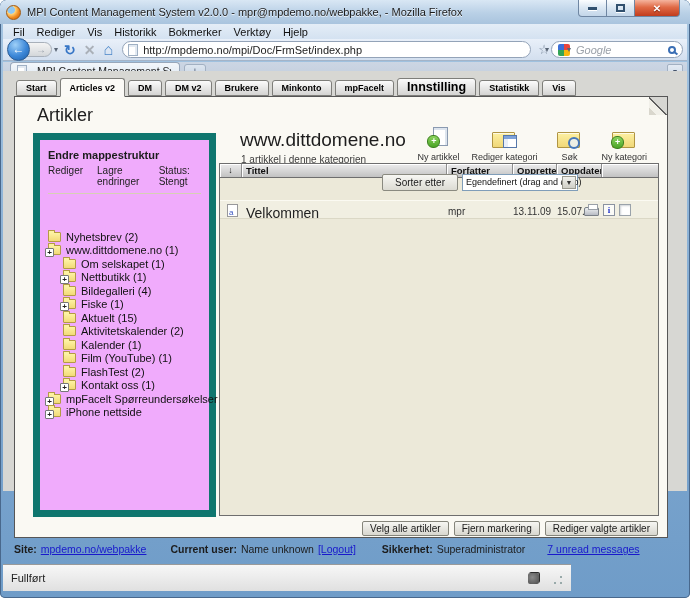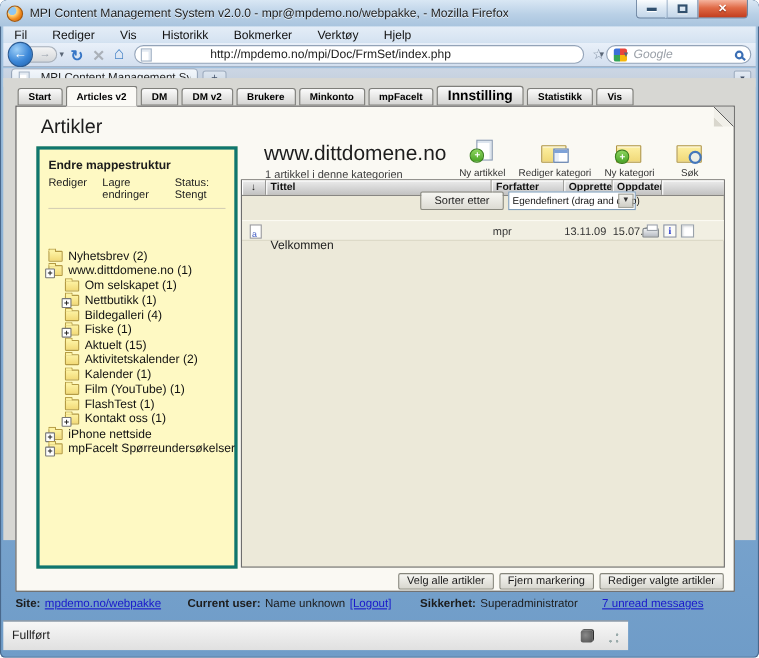--- a/index.html
+++ b/index.html
@@ -26,21 +26,21 @@
   .winbtn.max { width:28px; border-left:none; }
   .winbtn.close { width:45px; border-left:none; border-radius:0 0 4px 0;
             background:linear-gradient(#f5b49e,#e06a46 45%,#c13c1d); color:#fff;
             font-size:10px; font-weight:bold; text-shadow:0 1px 1px #7c1e08; }
   .glyph-min { width:9px; height:3px; background:#31506e; box-shadow:0 1px 0 #fff; }
   .glyph-max { width:9px; height:8px; border:2px solid #31506e; box-shadow:0 1px 0 #fff; }
 
   
   .menubar { position:absolute; left:3px; top:24px; width:684px; height:15px;
              background:linear-gradient(#e4edf7,#d4e2f1); display:flex; align-items:center;
-             padding-left:4px; gap:11px; }
+             padding-left:4px; gap:0; }
   .menu-item { font-size:11px; color:#111; padding:0 6px; cursor:default; }
 
   
   .navbar { position:absolute; left:3px; top:39px; width:684px; height:22px;
             background:linear-gradient(#e9f0f9,#d3dfef); border-bottom:1px solid #a4b4c8;
             display:flex; align-items:center; padding:0 4px; }
   .nav-fwd { position:relative; left:-8px; width:30px; height:15px; border-radius:0 8px 8px 0;
              background:linear-gradient(#f4f4f4,#d4d7da); border:1px solid #a8b0ba;
              color:#9aa2ac; font-size:10px; text-align:right; padding-right:5px; line-height:13px; }
   .nav-back { position:relative; z-index:2; width:23px; height:23px; border-radius:50%;
@@ -49,21 +49,21 @@
               text-align:center; line-height:21px; }
   .nav-caret { font-size:8px; color:#5a6676; margin:0 2px 0 -6px; }
   .nav-txtbtn { font-size:14px; font-weight:bold; margin:0 4px; }
   .reload { color:#3776c6; }
   .stop { color:#aab0b8; }
   .home { color:#4a86c8; font-size:16px; }
   .urlbar { flex:1; height:17px; background:#fff; border:1px solid #93a3b8; border-radius:9px;
             display:flex; align-items:center; padding:0 8px 0 5px; margin:0 5px; }
   .page-ico { width:10px; height:12px; background:#fff; border:1px solid #9fb0c4;
               box-shadow:inset -2px 2px 0 #e3eaf2; margin-right:5px; flex:0 0 10px; }
-  .url-text { font-size:11px; color:#222; white-space:nowrap;margin-left:48px; }
+  .url-text { font-size:11px; color:#222; white-space:nowrap; }
   .star { font-size:13px; color:#7e8da0; margin:0 1px 0 2px; }
   .searchbox { width:132px; height:17px; background:#fff; border:1px solid #93a3b8;
                border-radius:9px; display:flex; align-items:center; padding:0 6px; gap:3px; }
   .g-ico { width:12px; height:12px; border-radius:2px; flex:0 0 12px;
            background:conic-gradient(#e8453c 0 25%, #f6b70c 0 50%, #33a456 0 75%, #3a6fd8 0); }
   .search-text { flex:1; font-size:11px; font-style:italic; color:#9aa0a8; }
   .lens { width:8px; height:8px; border:2px solid #3b6fb5; border-radius:50%; position:relative; }
   .lens::after { content:''; position:absolute; width:5px; height:2px; background:#3b6fb5;
                  right:-4px; bottom:-2px; transform:rotate(40deg); }
 
@@ -95,21 +95,21 @@
 
   
   .panel { position:absolute; left:11px; top:25px; width:654px; height:442px;
            background:#faf9f3; border:1px solid #565656; }
   .fold { position:absolute; top:0; right:0; width:18px; height:18px;
           background:linear-gradient(to bottom left, #d7d7d3 0 48%, #5e5e5e 48% 53%, #f1f0e9 53% 78%, #d9d7cd 78% 100%); }
   .panel-h1 { position:absolute; left:22px; top:8px; font-size:18px; font-weight:400; color:#1d1d1d; }
 
   
   .sidebar { position:absolute; left:18px; top:36px; width:183px; height:384px;
-             background:#fef9c3; border:3px solid #0f766e; padding:9px 8px; }
+             background:#f0abfc; border:7px solid #0f766e; padding:9px 8px; }
   .sb-head { font-size:11px; font-weight:bold; color:#1c1c1c; margin-bottom:4px; }
   .sb-actions { display:flex; gap:14px; font-size:10px; color:#222; margin-bottom:6px; }
   .sb-hr { border-top:1px solid #d6d0b4; margin-bottom:8px; }
   .tree { list-style:none;margin-top:36px; }
   .tree-item { display:flex; align-items:center; font-size:11px; color:#111; height:13.5px;
                white-space:nowrap; }
   .tree-item.ind1 { padding-left:15px; }
   .tree-icon { position:relative; display:inline-block; width:13px; height:10px; flex:0 0 13px;
                background:linear-gradient(#fdf2a2,#f2da78); border:1px solid #b49b44;
                border-radius:1px; margin-right:5px; }
@@ -169,21 +169,21 @@
              white-space:nowrap; }
   .sort-dd-caret { position:absolute; right:1px; top:1px; width:14px; height:13px;
              background:linear-gradient(#f2f2ee,#cfcec6); border:1px solid #9a9a90;
              font-size:7px; text-align:center; line-height:12px; color:#333; }
 
   .artrow { position:absolute; left:0; top:36px; width:100%; height:19px; background:#f1efe2;
             border-top:1px solid #fbfaf2; border-bottom:1px solid #dbd8c6; }
   .doc-ico { position:absolute; left:7px; top:3px; width:11px; height:13px; background:#fff;
              border:1px solid #98989a; }
   .doc-ico::after { content:'a'; position:absolute; left:1px; bottom:-1px; font-size:8px; color:#3a55c0; }
-  .art-title { position:absolute; left:26px; top:4px; font-size:11px; color:#222;margin-top:12px; }
+  .art-title { position:absolute; left:26px; top:4px; font-size:14px; color:#222; }
   .art-author { position:absolute; left:228px; top:5px; font-size:10px; color:#333; }
   .art-created { position:absolute; left:293px; top:5px; font-size:10px; color:#333; }
   .art-updated { position:absolute; left:337px; top:5px; font-size:10px; color:#333; }
   .print-ico { position:absolute; left:364px; top:6px; width:15px; height:9px;
              background:linear-gradient(#eef0f2,#b8bcc4); border:1px solid #7a8088; border-radius:2px 2px 1px 1px; }
   .print-ico::before { content:''; position:absolute; left:3px; top:-4px; width:8px; height:4px;
              background:#fff; border:1px solid #9aa0a8; }
   .info-ico { position:absolute; left:383px; top:3px; width:12px; height:12px; background:#fbfbf7;
              border:1px solid #8a92a0; font-family:"Liberation Serif", serif; font-weight:bold;
              font-size:9px; color:#2233cc; text-align:center; line-height:11px; }
@@ -351,64 +351,64 @@
               <span>Kalender (1)</span>
             </li>
 
             <li class="tree-item folder ind1">
               <span class="tree-icon"></span>
               <span>Film (YouTube) (1)</span>
             </li>
 
             <li class="tree-item folder ind1">
               <span class="tree-icon"></span>
-              <span>FlashTest (1)</span>
+              <span>FlashTest (2)</span>
             </li>
 
             <li class="tree-item folder-plus ind1">
               <span class="tree-icon"></span>
               <span>Kontakt oss (1)</span>
             </li>
 
 
             <li class="tree-item folder-plus">
               <span class="tree-icon"></span>
+              <span>mpFacelt Spørreundersøkelser</span>
+            </li>
+
+            <li class="tree-item folder-plus">
+              <span class="tree-icon"></span>
               <span>iPhone nettside</span>
-            </li>
-
-            <li class="tree-item folder-plus">
-              <span class="tree-icon"></span>
-              <span>mpFacelt Spørreundersøkelser</span>
             </li>
           </ul>
       </div>
 
       <div class="cat-title">www.dittdomene.no</div>
       <div class="cat-sub">1 artikkel i denne kategorien</div>
 
       <div class="tools">
 
           <div class="tool new-article">
             <span class="tool-icon"></span>
             <span class="tool-label">Ny artikkel</span>
           </div>
 
           <div class="tool edit-category">
             <span class="tool-icon"></span>
             <span class="tool-label">Rediger kategori</span>
           </div>
 
+          <div class="tool search-cat">
+            <span class="tool-icon"></span>
+            <span class="tool-label">Søk</span>
+          </div>
+
           <div class="tool new-category">
             <span class="tool-icon"></span>
             <span class="tool-label">Ny kategori</span>
-          </div>
-
-          <div class="tool search-cat">
-            <span class="tool-icon"></span>
-            <span class="tool-label">Søk</span>
           </div>
         </div>
 
       <div class="tablewrap">
         <div class="thead">
           <div class="th c-arrow">↓</div>
           <div class="th c-title">Tittel</div>
           <div class="th c-author">Forfatter</div>
           <div class="th c-created">Opprettet</div>
           <div class="th c-updated">Oppdatert</div>

